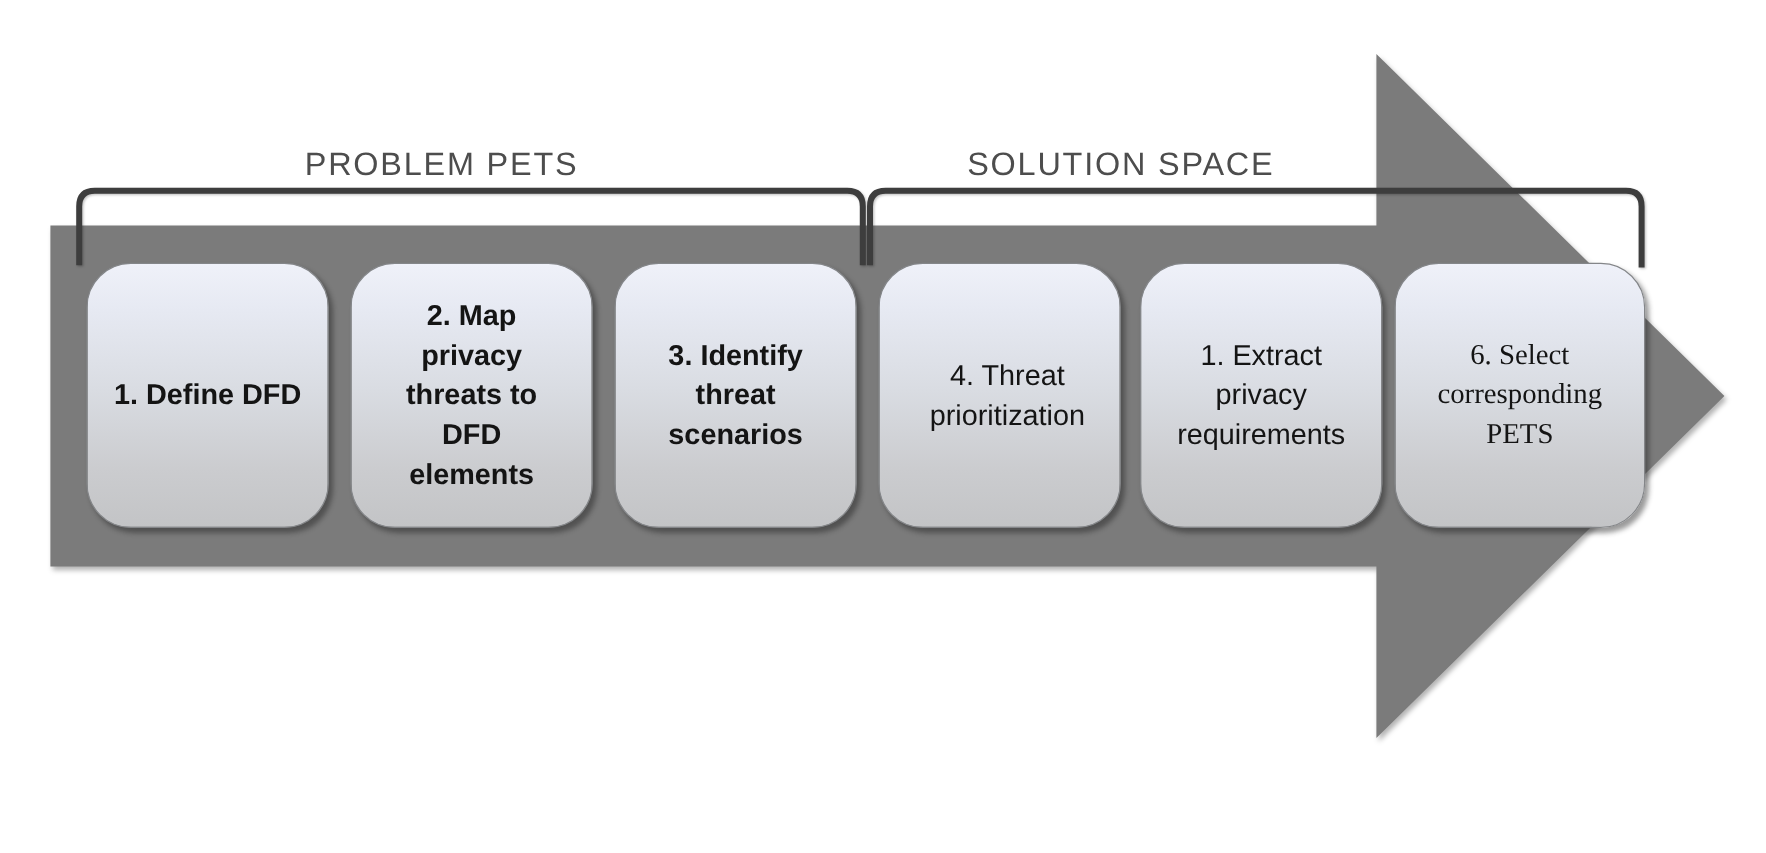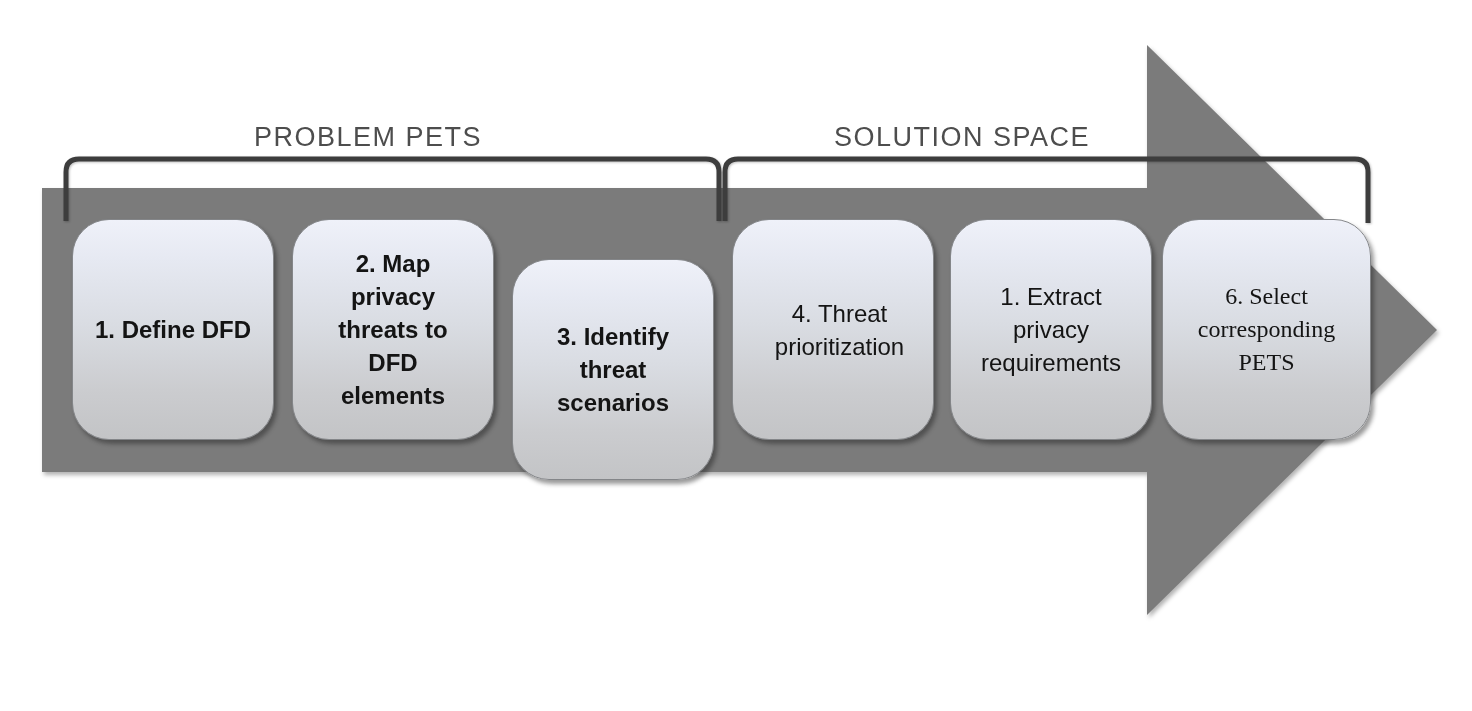--- a/index.html
+++ b/index.html
@@ -26,21 +26,21 @@
     position: absolute;
     top: 121px;
     transform: translateX(-50%);
     font-size: 27px;
     letter-spacing: 1.5px;
     color: #4d4d4d;
     white-space: nowrap;
     line-height: 32px;
   }
   .section-label.problem { left: 368px; }
-  .section-label.solution { left: 962px; text-align: right; }
+  .section-label.solution { left: 934px; text-align: right; }
   .step-box {
     position: absolute;
     top: 219px;
     height: 221px;
     width: 202px;
     box-sizing: border-box;
     border-radius: 37px;
     border: 1.5px solid #848689;
     background: linear-gradient(180deg, #eff1f9 0%, #e6e9f2 18%, #d9dce2 48%, #cbcccf 78%, #c3c4c6 100%);
     box-shadow: 3px 4px 4px rgba(30, 30, 30, 0.45);
@@ -52,21 +52,21 @@
   }
   .step-box .step-label {
     font-size: 24px;
     line-height: 33px;
     color: #141414;
     white-space: pre-line;
   }
   .step-box.bold .step-label { font-weight: bold; }
   .b1 { left: 72px; }
   .b2 { left: 292px; }
-  .b3 { left: 512px; margin-top: 40px; }
+  .b3 { left: 512px; }
   .b4 { left: 732px; padding-left: 23px; }
   .b5 { left: 950px; }
   .b6 { left: 1162px; width: 209px; font-family: Liberation Serif, serif; }
 </style>
 </head>
 <body>
 
 <div class="canvas">
 
   <svg class="layer-svg" viewBox="0 0 1472 711">

